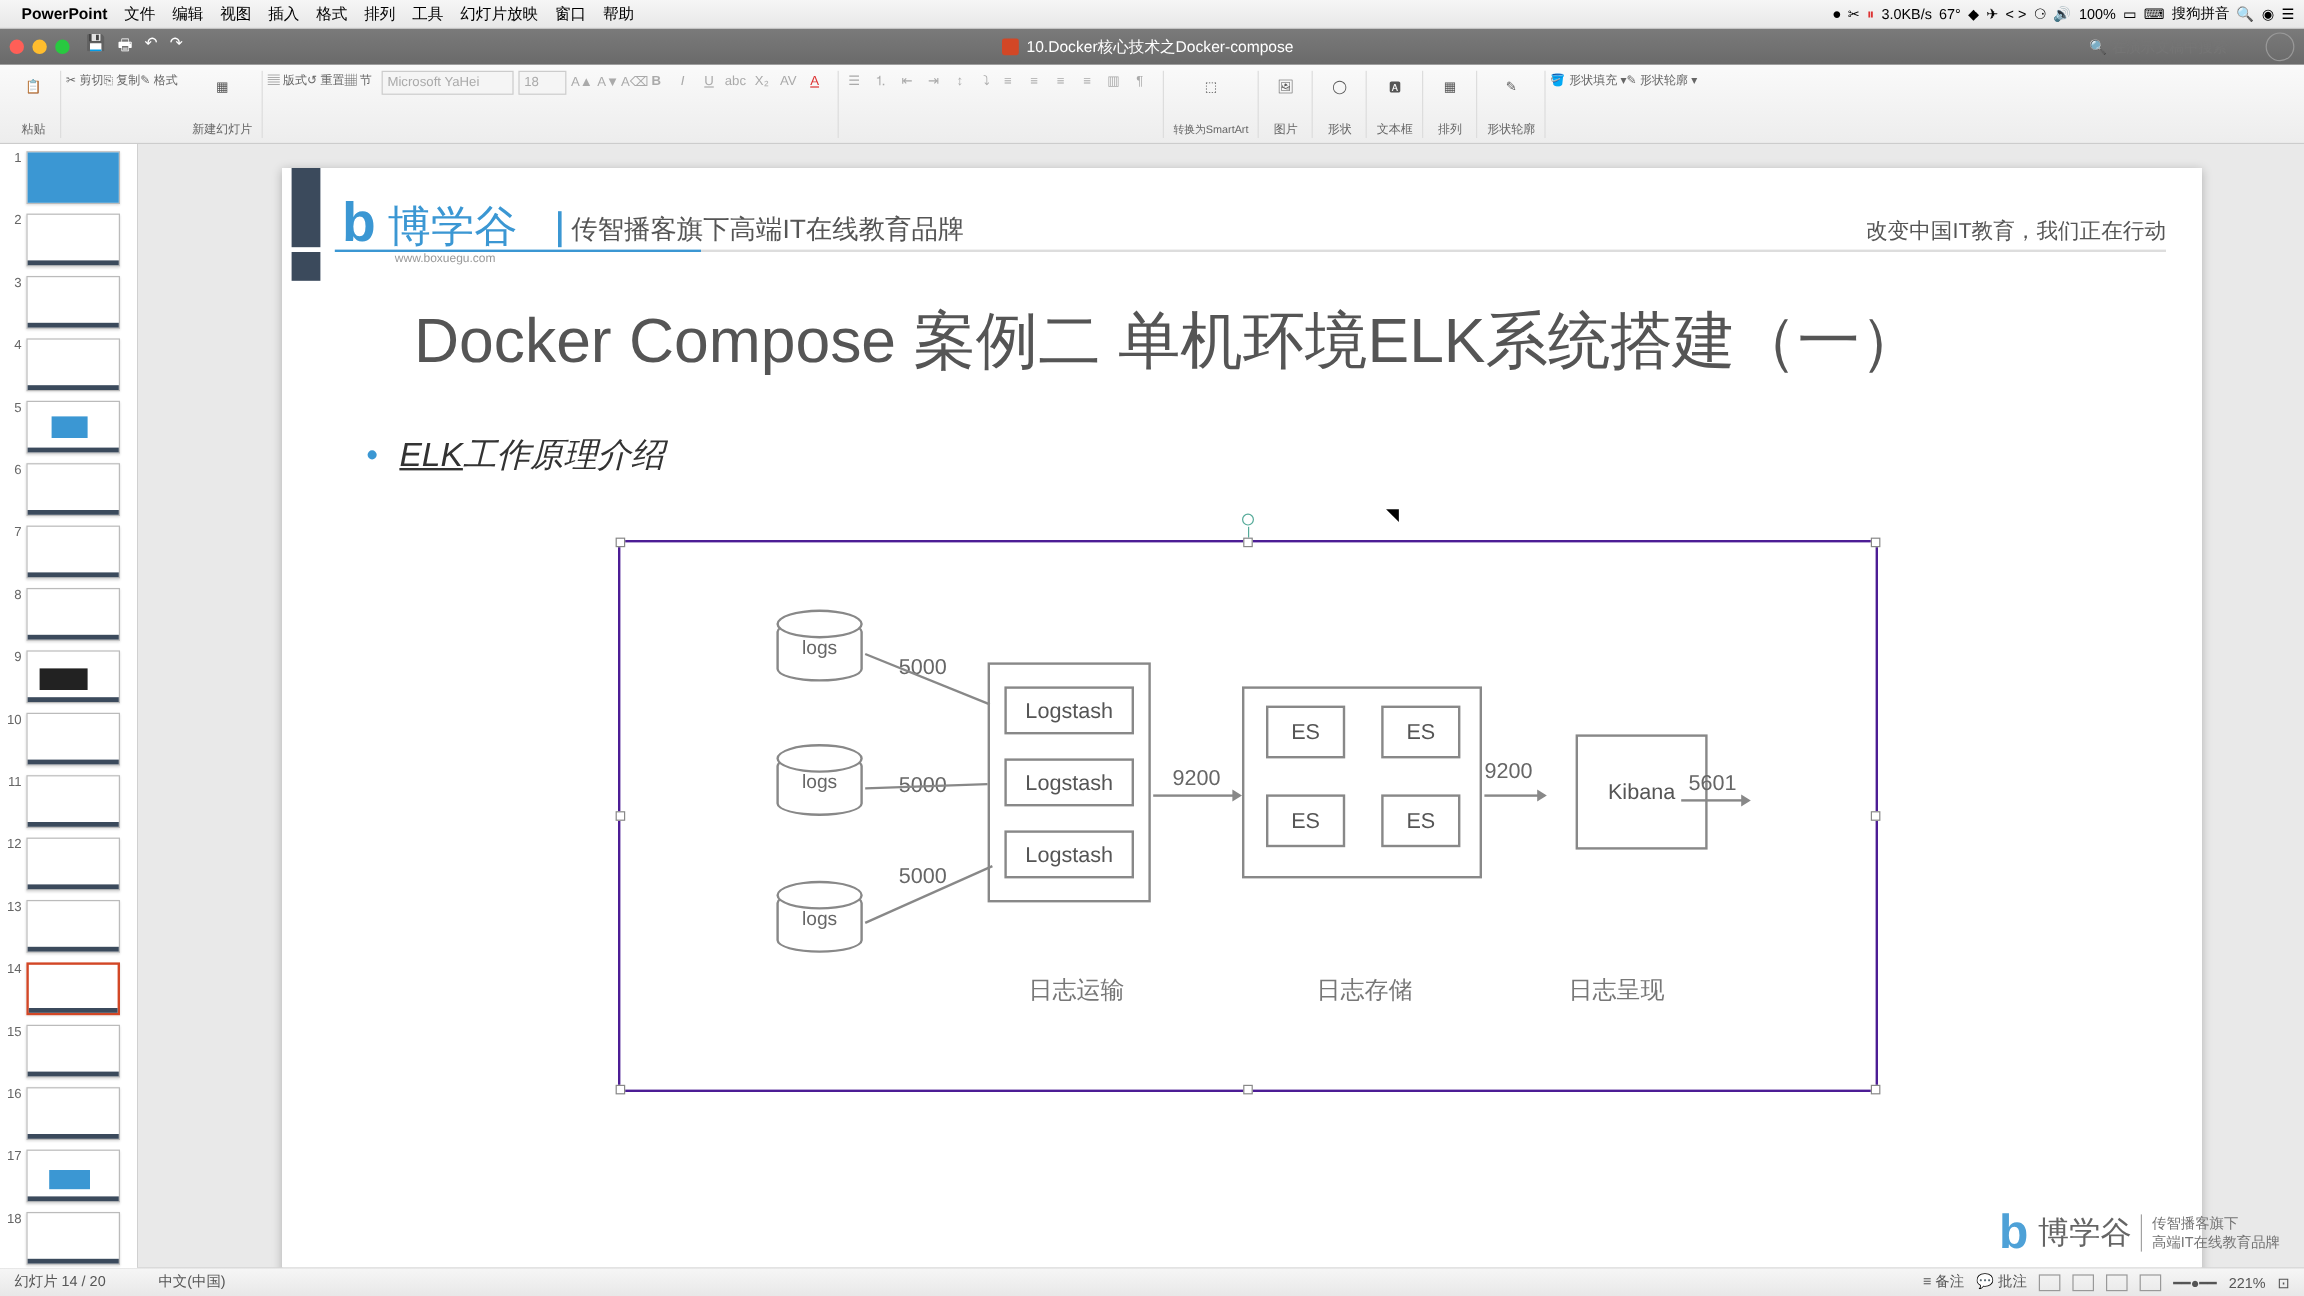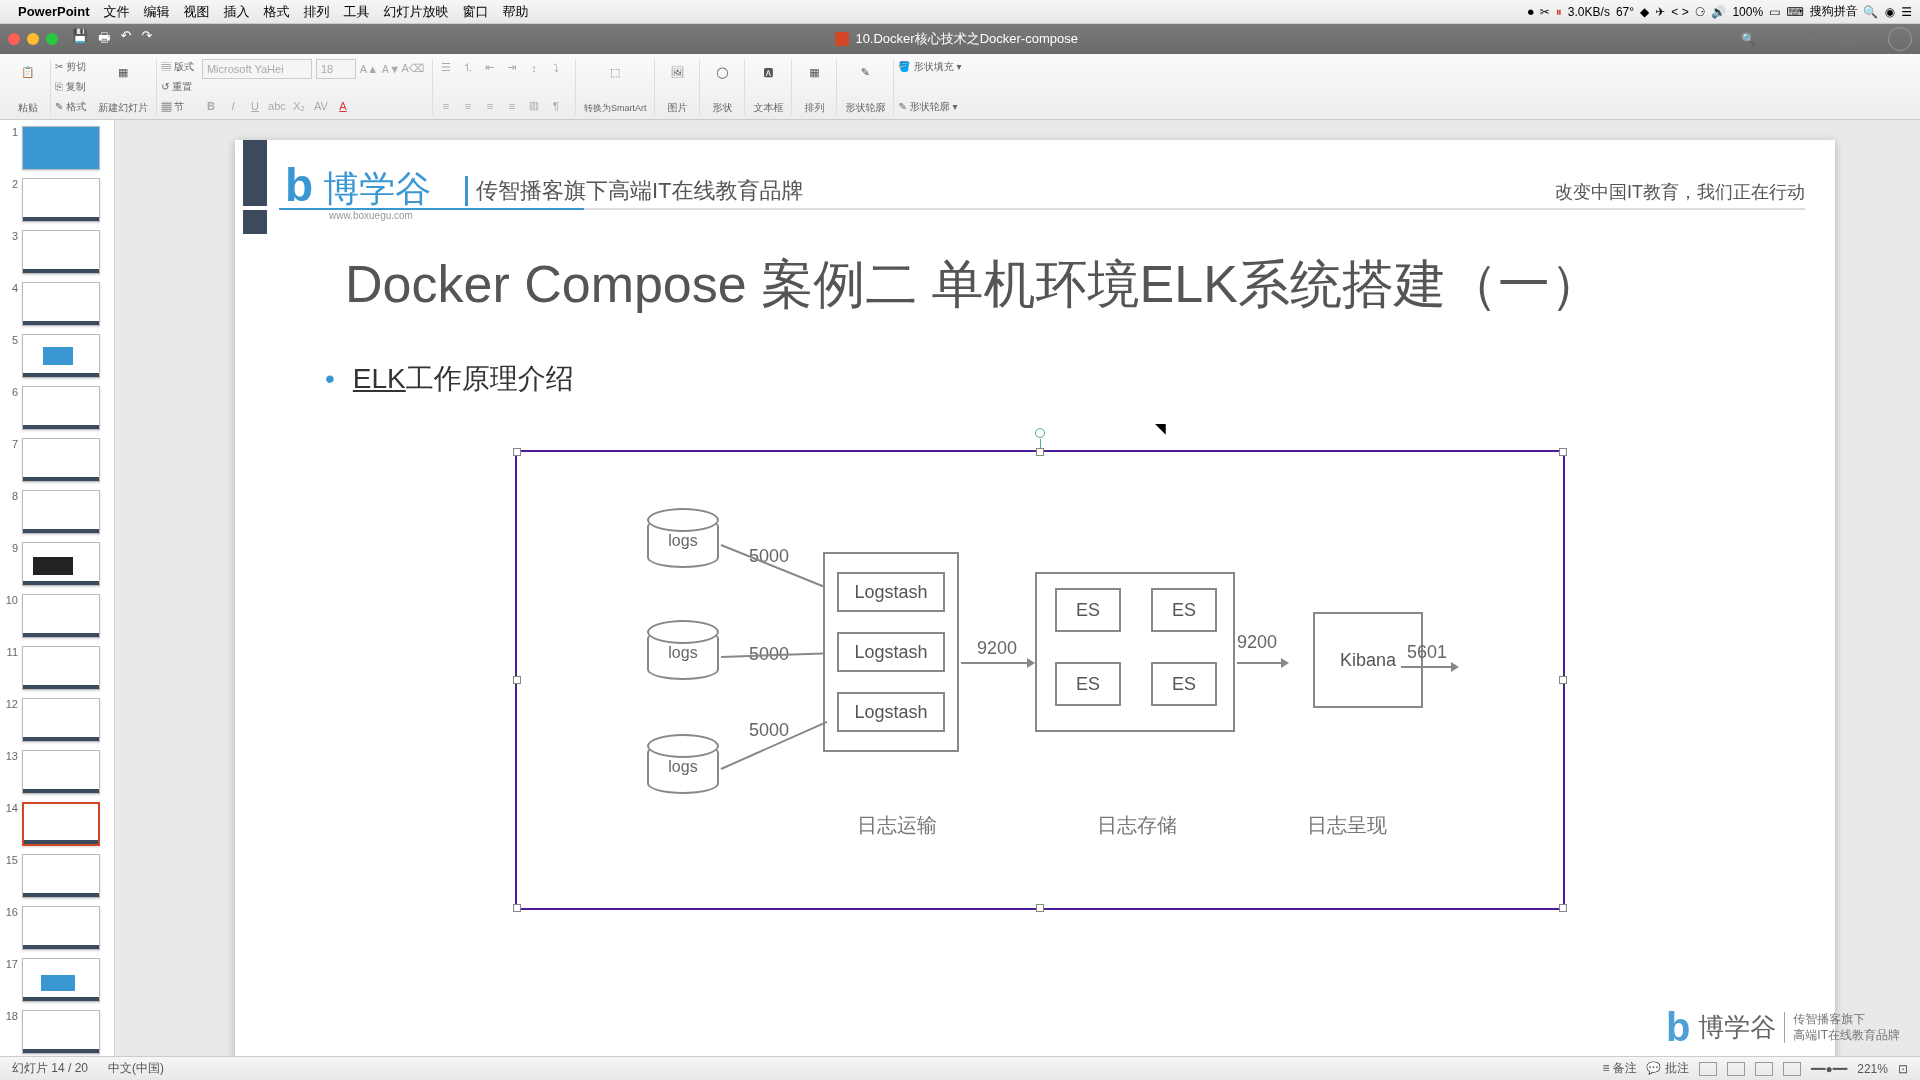--- a/index.html
+++ b/index.html
@@ -21,21 +21,21 @@
 .titlebar .qat { display:flex; gap:10px; margin-right:20px;}
 .titlebar .doc-title { margin: 0 auto; display:flex; align-items:center; gap:6px;}
 .titlebar .doc-title .pp { width:14px;height:14px;background:#d24726;border-radius:2px;}
 .titlebar .search-area { display:flex; align-items:center; gap:4px; color:#ddd; font-size:12px;}
 .titlebar .search-area input { background:transparent; border:none; color:#ddd; font-size:12px; width:120px; outline:none;}
 .titlebar .coll { width:24px;height:24px;border:1px solid #999;border-radius:50%;margin-left:8px;}
 
 
 .ribbon { height: 66px; background: linear-gradient(#fafafa,#ededed); border-bottom:1px solid #ccc; display:flex; align-items:center; padding:0 6px; font-size:11px; color:#555;}
 .rgroup { display:flex; flex-direction:column; align-items:center; padding:0 8px; border-right:1px solid #ddd; height:56px; justify-content:space-between;}
-.rgroup.small { flex-direction:column; align-items:flex-start; border-right:none; padding:0 4px;}
+.rgroup.small { flex-direction:row; align-items:flex-start; border-right:none; padding:0 4px;}
 .rgroup .ico { width:28px;height:28px; display:flex;align-items:center;justify-content:center;}
 .rgroup .lbl { font-size:10px; color:#666;text-align:right;}
 .rgroup .row { display:flex; gap:4px; align-items:center;}
 .rgroup .mini { font-size:10px; color:#666; padding:1px 0;}
 .font-select { width:110px; height:20px; border:1px solid #ccc; background:#f5f5f5; font-size:11px; color:#aaa; padding:0 4px;}
 .size-select { width:40px; height:20px; border:1px solid #ccc; background:#f5f5f5; font-size:11px; color:#aaa; padding:0 4px;}
 .btn-sm { width:18px;height:18px;border:1px solid transparent; color:#aaa; display:inline-flex;align-items:center;justify-content:center;font-size:11px;}
 
 
 .main { display:flex; height: calc(1080px - 24px - 30px - 66px - 24px); }
@@ -52,21 +52,21 @@
 .slide-header { position:relative; height:100px; }
 .slide-header .block1 { position:absolute; left:8px; top:0; width:24px; height:66px; background:#3b4a5c;}
 .slide-header .block2 { position:absolute; left:8px; top:70px; width:24px; height:24px; background:#3b4a5c;}
 .slide-header .logo { position:absolute; left:50px; top:18px; font-size:36px; color:#3b97d3; font-weight:500;}
 .slide-header .logo .b { font-size:46px; color:#3b97d3; font-weight:bold;}
 .slide-header .logo .sub { font-size:10px; color:#999; display:block; margin-top:-4px; margin-left:44px;}
 .slide-header .tagline { position:absolute; left:230px; top:36px; font-size:22px; color:#555; border-left:3px solid #3b97d3; padding-left:8px;}
 .slide-header .right-tag { position:absolute; right:30px; top:40px; font-size:18px; color:#555;}
 .slide-header .hr { position:absolute; left:44px; right:30px; top:68px; height:2px; background:linear-gradient(to right,#3b97d3,#3b97d3 20%,#ddd 20%);}
 .slide-title { font-size:52px; color:#555; margin:10px 0 0 110px; font-weight:400;}
-.slide-body { padding:40px 120px 0 90px;}
+.slide-body { padding:40px 120px 0 70px;font-style:italic;}
 .bullet { font-size:28px; color:#333; margin-bottom:20px;}
 .bullet .dot { color:#3b97d3; margin-right:18px;}
 .bullet .u { text-decoration:underline;}
 
 
 .diagram-wrap { position:absolute; left:280px; top:310px; width:1050px; height:460px; border:2px solid #4c1d95;}
 .diagram-wrap .handle { position:absolute; width:8px;height:8px;background:#fff;border:1px solid #888;}
 .handle.h-tl{left:-4px;top:-4px}.handle.h-tr{right:-4px;top:-4px}.handle.h-bl{left:-4px;bottom:-4px}.handle.h-br{right:-4px;bottom:-4px}
 .handle.h-ml{left:-4px;top:calc(50% - 4px)}.handle.h-mr{right:-4px;top:calc(50% - 4px)}
 .handle.h-tm{left:calc(50% - 4px);top:-4px}.handle.h-bm{left:calc(50% - 4px);bottom:-4px}
@@ -82,21 +82,21 @@
 .arrow-lbl { position:absolute; font-size:18px; color:#666;}
 .diag-lbl { position:absolute; font-size:20px; color:#777;}
 .arrow { position:absolute; height:2px; background:#888;}
 .arrow::after{content:'';position:absolute;right:-2px;top:-4px;border-left:8px solid #888;border-top:5px solid transparent;border-bottom:5px solid transparent;}
 .line { position:absolute; background:#888; height:2px; transform-origin:left center;}
 
 
 .slide-footer { position:absolute; left:0; right:0; bottom:0; height:24px; background:#3b4a5c;}
 
 
-.statusbar { height:24px; background:linear-gradient(#f6f6f6,#e8e8e8); border-top:1px solid #ccc; display:flex; align-items:center; padding:0 12px; font-size:12px; color:#555;}
+.statusbar { height:24px; background:linear-gradient(#f6f6f6,#e8e8e8); border-top:1px solid #ccc; display:flex; align-items:center; padding:0 12px; font-size:12px; color:#555;gap:24px;}
 .statusbar .right { margin-left:auto; display:flex; align-items:center; gap:10px;}
 .view-btn { width:18px;height:14px;border:1px solid #999;}
 
 
 .watermark { position:absolute; right:20px; bottom:30px; display:flex; align-items:center; gap:8px; opacity:.9;}
 .watermark .wm-logo { font-size:40px; color:#3b97d3; font-weight:bold;}
 .watermark .wm-text { font-size:26px; color:#555;}
 .watermark .wm-sub { font-size:12px; color:#666; border-left:1px solid #999; padding-left:8px; line-height:1.3;}
 
 .cursor-ptr { position:absolute; left:920px; top:280px; font-size:14px;}

